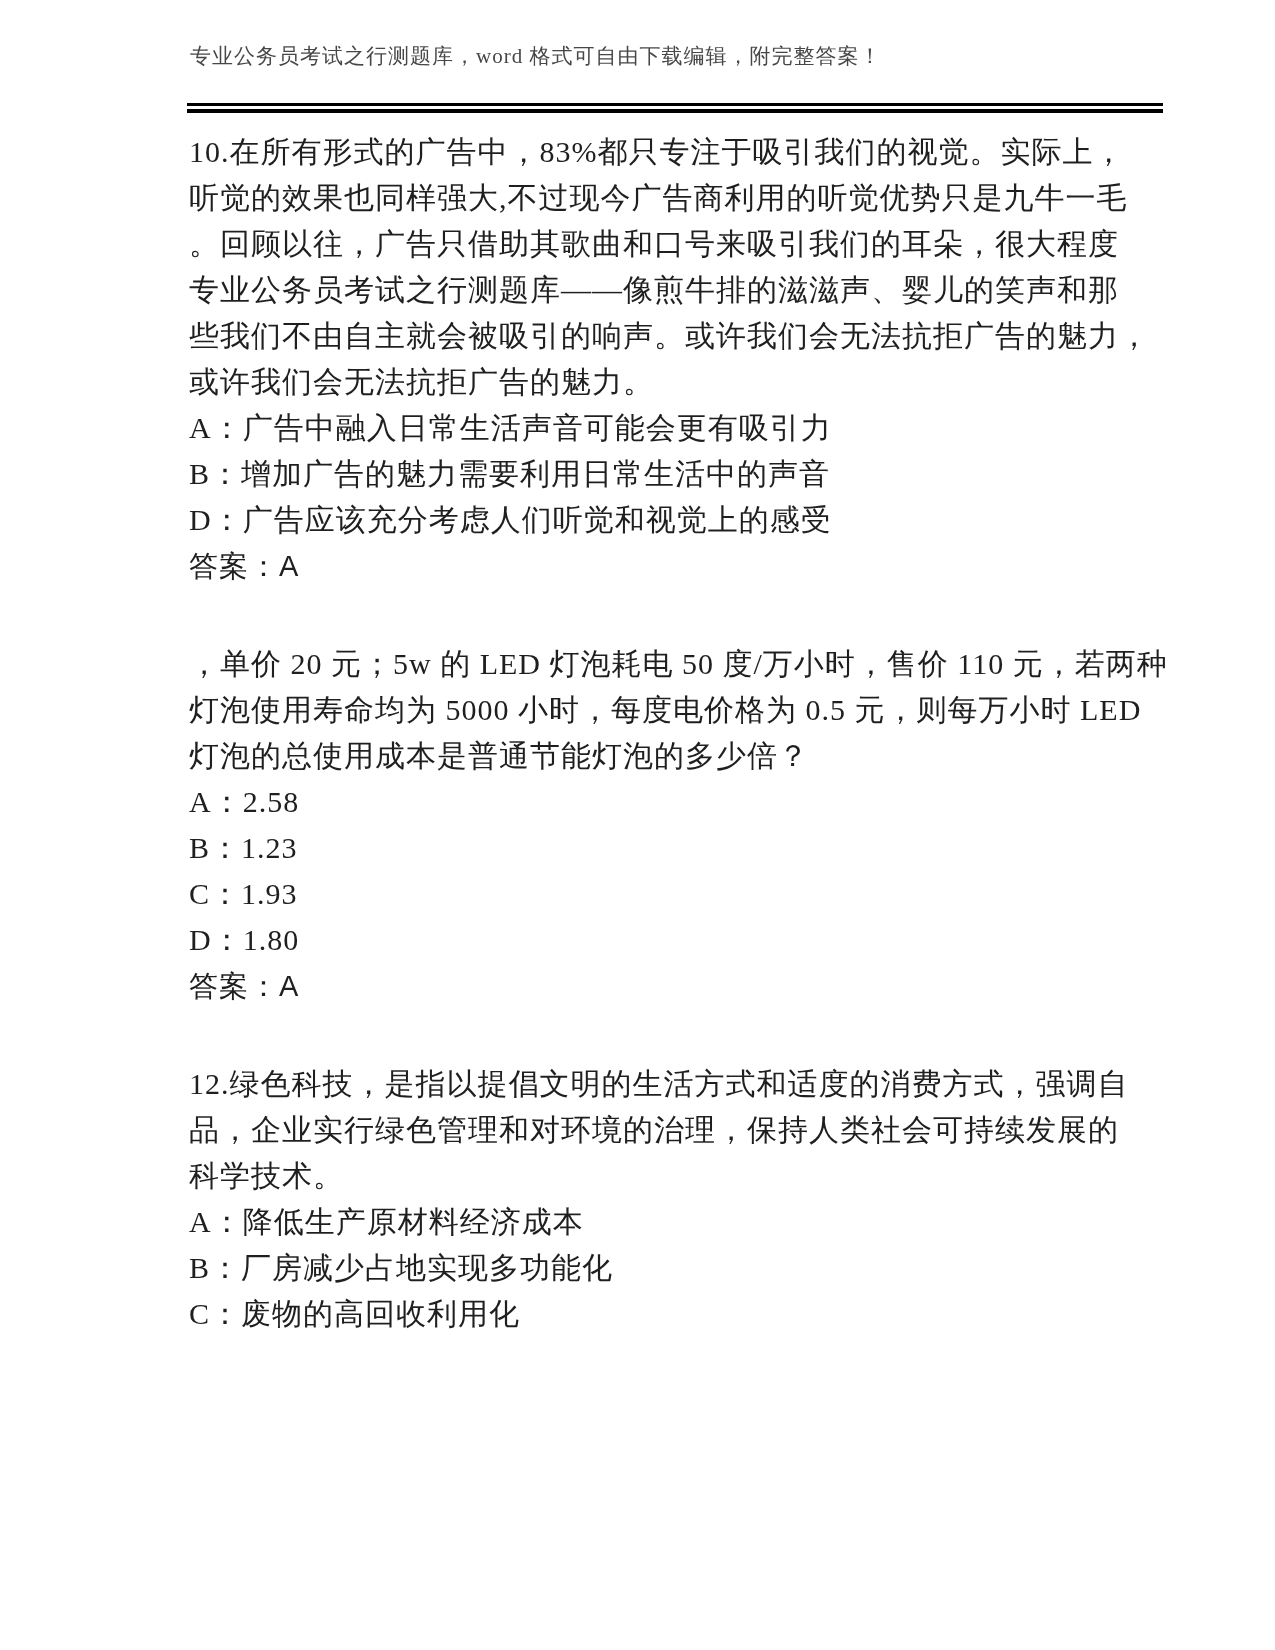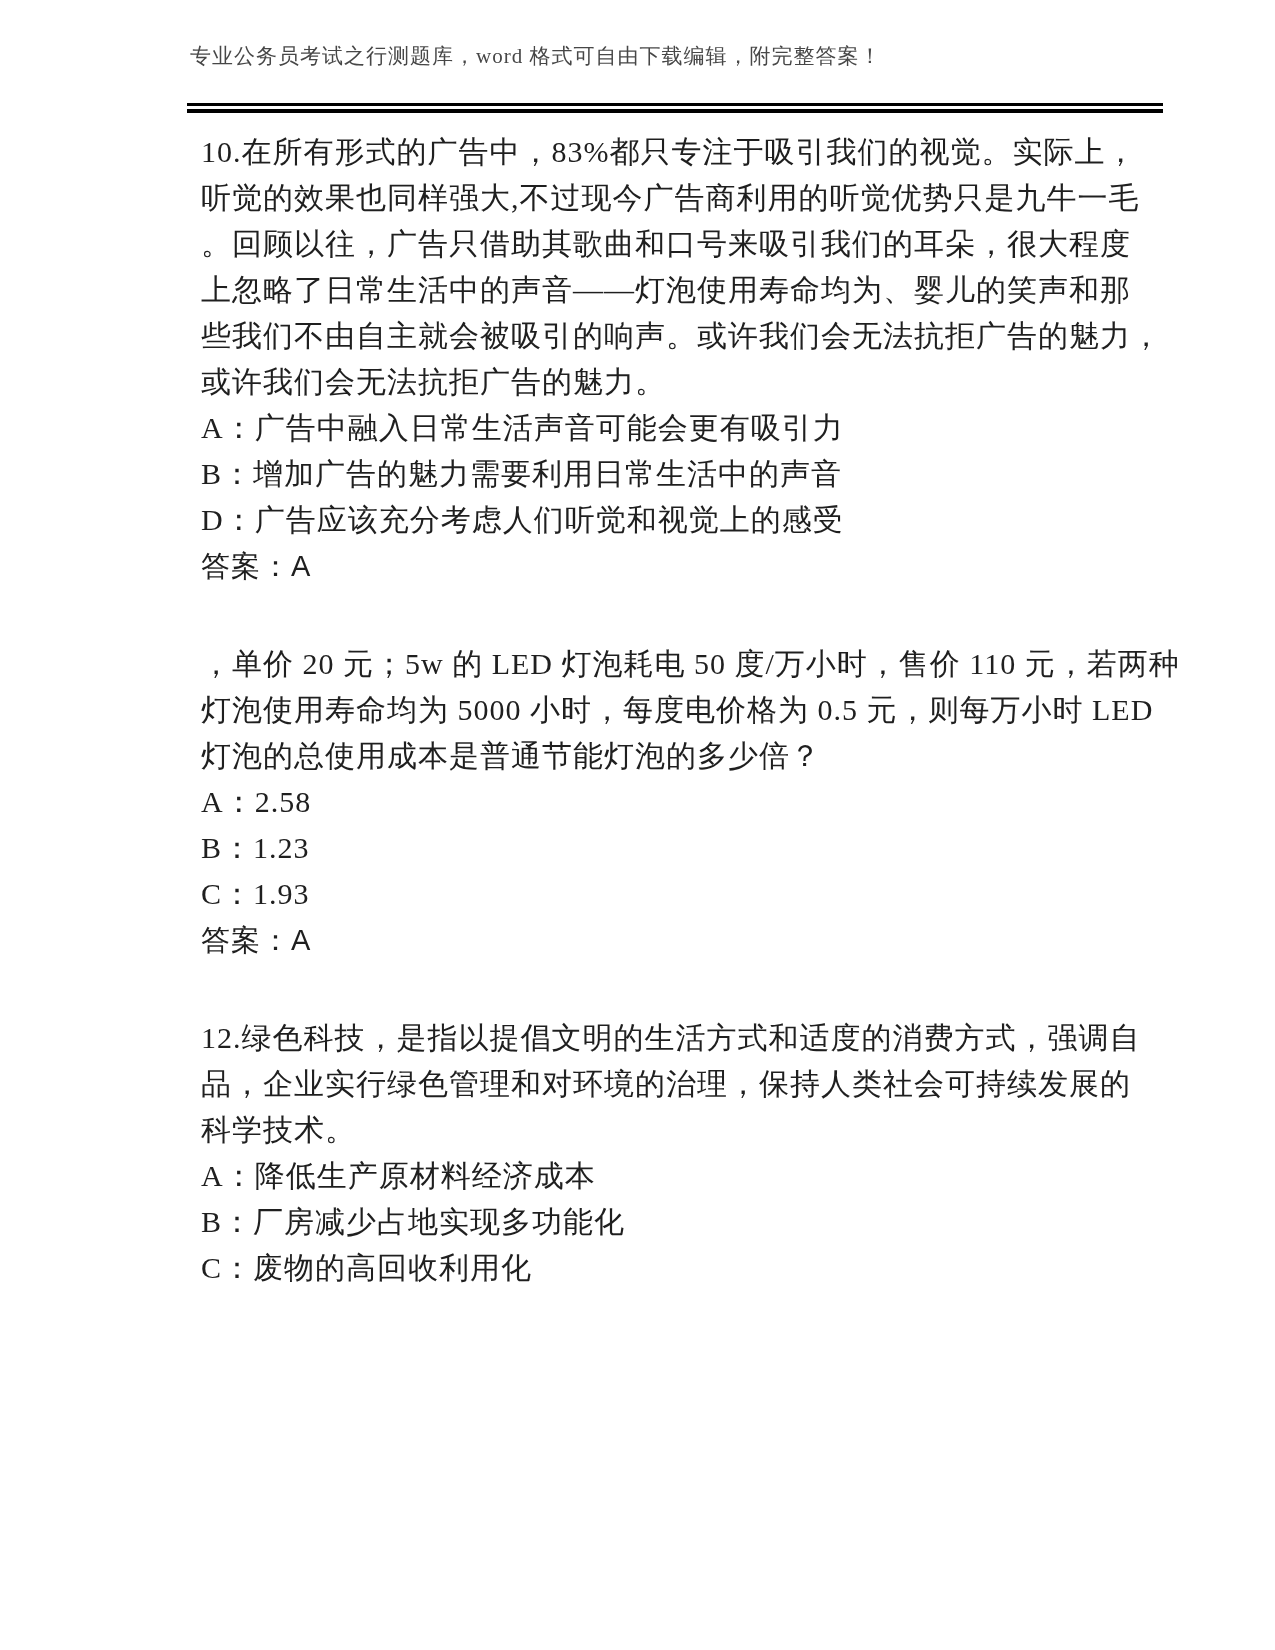--- a/index.html
+++ b/index.html
@@ -31,21 +31,21 @@
     width: 976px;
     height: 3px;
     border-top: 3px solid #000000;
     border-bottom: 4px solid #000000;
   }
   .content {
     margin-left: 189px;
     width: 916px;
   }
   .qblock {
-    margin: 12px;
+    margin: 0;
   }
   .qblock-first {
     margin-top: 16px;
   }
   .qblock + .qblock {
     margin-top: 52px;
   }
   .qline {
     font-size: 30px;
     line-height: 46px;
@@ -69,36 +69,37 @@
   </div>
 
   <div class="divider"></div>
 
   <div class="content">
 
     <section class="qblock qblock-first">
       <div class="qline">10.在所有形式的广告中，83%都只专注于吸引我们的视觉。实际上，</div>
       <div class="qline">听觉的效果也同样强大,不过现今广告商利用的听觉优势只是九牛一毛</div>
       <div class="qline">。回顾以往，广告只借助其歌曲和口号来吸引我们的耳朵，很大程度</div>
-      <div class="qline">上忽略了日常生活中的声音——灯泡使用寿命均为、婴儿的笑声和那</div>
+      <div class="qline">专业公务员考试之行测题库——像煎牛排的滋滋声、婴儿的笑声和那</div>
       <div class="qline">些我们不由自主就会被吸引的响声。或许我们会无法抗拒广告的魅力，</div>
       <div class="qline">或许我们会无法抗拒广告的魅力。</div>
       <div class="qline">A：广告中融入日常生活声音可能会更有吸引力</div>
       <div class="qline">B：增加广告的魅力需要利用日常生活中的声音</div>
       <div class="qline">D：广告应该充分考虑人们听觉和视觉上的感受</div>
       <div class="qline answer">答案：A</div>
     </section>
 
     <section class="qblock">
       <div class="qline">，单价 20 元；5w 的 LED 灯泡耗电 50 度/万小时，售价 110 元，若两种</div>
       <div class="qline">灯泡使用寿命均为 5000 小时，每度电价格为 0.5 元，则每万小时 LED</div>
       <div class="qline">灯泡的总使用成本是普通节能灯泡的多少倍？</div>
       <div class="qline">A：2.58</div>
       <div class="qline">B：1.23</div>
       <div class="qline">C：1.93</div>
+      <div class="qline">D：1.80</div>
       <div class="qline answer">答案：A</div>
     </section>
 
     <section class="qblock">
       <div class="qline">12.绿色科技，是指以提倡文明的生活方式和适度的消费方式，强调自</div>
       <div class="qline">品，企业实行绿色管理和对环境的治理，保持人类社会可持续发展的</div>
       <div class="qline">科学技术。</div>
       <div class="qline">A：降低生产原材料经济成本</div>
       <div class="qline">B：厂房减少占地实现多功能化</div>
       <div class="qline">C：废物的高回收利用化</div>

